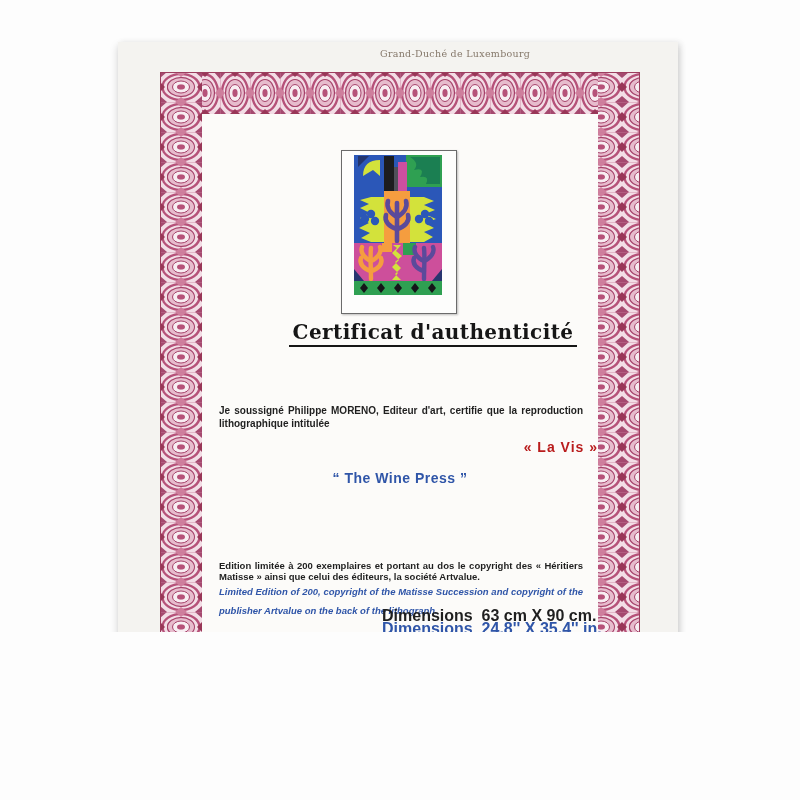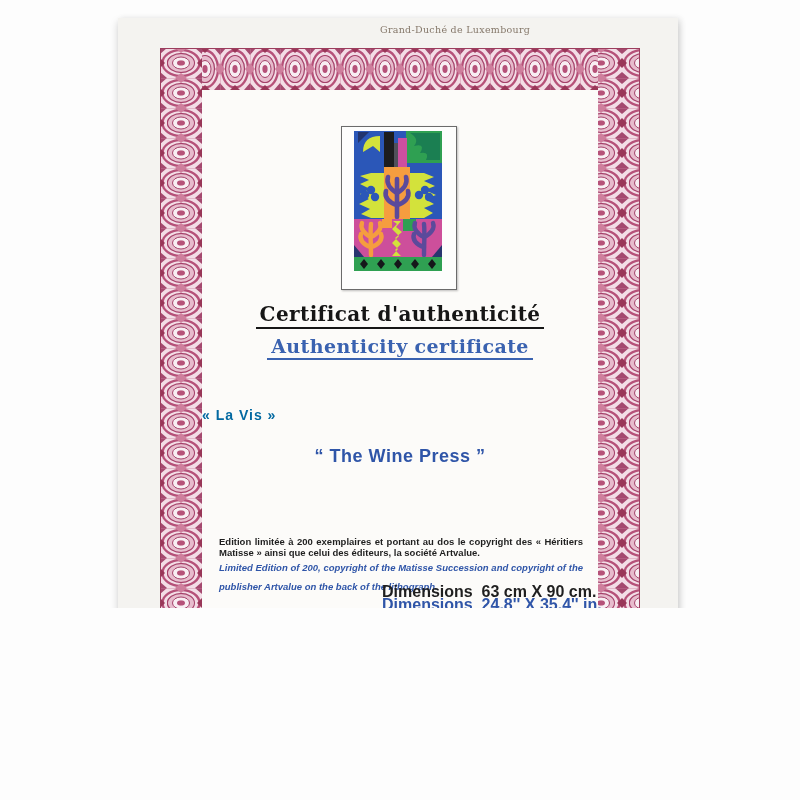--- a/index.html
+++ b/index.html
@@ -1,43 +1,43 @@
 <!DOCTYPE html>
 <html><head>
 <meta charset="utf-8">
 <style>
   html,body{margin:0;padding:0;background:#fdfdfd;}
   .stage{position:relative;width:800px;height:608px;background:#fdfdfd;overflow:hidden;
-         font-family:"Liberation Sans",sans-serif;}
+         font-family:"Liberation Sans",sans-serif;margin-top:24px;}
   .paper{position:absolute;left:118px;top:18px;width:560px;height:759px;background:#f4f3f0;
          box-shadow:0 4px 8px rgba(0,0,0,.18),3px 0 6px rgba(0,0,0,.07);}
   .country{position:absolute;left:262px;top:6px;font-family:"DejaVu Serif",serif;
            font-size:9.5px;color:#85786a;letter-spacing:.3px;white-space:nowrap;}
   .border-svg{position:absolute;left:42px;top:30px;}
   .inner{position:absolute;left:84px;top:72px;width:396px;height:628px;background:#fcfbf9;}
   .art-frame{position:absolute;left:139px;top:36px;width:114px;height:162px;background:#fdfdfc;
              border:1px solid #6b6b6b;box-shadow:1px 1px 2px rgba(0,0,0,.25);}
   .art-canvas{position:absolute;left:12px;top:4px;}
   .ctitle{position:absolute;width:100%;text-align:center;}
   .ctitle span{display:inline-block;font-family:"DejaVu Serif",serif;font-weight:bold;
                letter-spacing:.4px;padding:0 4px 1px 4px;}
-  .title-fr{top:212px;}
+  .title-fr{top:206px;padding-left:33px;}
   .title-fr span{font-size:20px;color:#161616;border-bottom:2px solid #161616;}
   .title-en{top:245px;}
   .title-en span{font-size:19px;color:#3a62b0;border-bottom:2px solid #3a62b0;}
   .para{position:absolute;left:17px;width:364px;text-align:justify;font-weight:bold;}
   .fr{color:#1f1f1f;}
   .en{color:#2f55a8;font-style:italic;}
   .p-intro{top:290px;font-size:10px;line-height:13px;}
-  .la-vis{position:absolute;top:317px;width:100%;text-align:left;font-weight:bold;
-          font-size:14px;color:#0369a1;letter-spacing:1px;}
+  .la-vis{position:absolute;top:325px;width:100%;text-align:right;font-weight:bold;
+          font-size:14px;color:#b91c1c;letter-spacing:1px;}
   .intro-en{position:absolute;top:341px;left:17px;width:364px;font-size:9.5px;
             font-weight:bold;font-style:italic;color:#2f55a8;}
   .wine-press{position:absolute;top:356px;width:100%;text-align:center;font-weight:bold;
-              font-size:18px;color:#2f55a8;letter-spacing:.5px;}
+              font-size:14px;color:#2f55a8;letter-spacing:.5px;}
   .p1-fr{top:383px;font-size:9.5px;line-height:11px;}
   .p1-en{top:417px;font-size:9.5px;line-height:11px;}
   .p2-fr{top:446px;font-size:9.5px;line-height:11px;}
   .p2-en{top:468px;font-size:9.5px;line-height:19px;}
   .dims{position:absolute;left:180px;top:495px;font-weight:bold;font-size:16px;line-height:13px;
         white-space:nowrap;}
   .dims .d-fr{color:#1f1f1f;}
   .dims .d-en{color:#2f55a8;}
   .sig{position:absolute;left:108px;top:514px;}
 </style>
@@ -142,24 +142,22 @@
             <path d="M44,128 L48,133 L44,138 L40,133 Z"></path>
             <path d="M61,128 L65,133 L61,138 L57,133 Z"></path>
             <path d="M78,128 L82,133 L78,138 L74,133 Z"></path>
           </g>
         </svg>
       </div>
 
       <div class="ctitle title-fr">
         <span>Certificat d'authenticité</span>
       </div>
-      <div class="ctitle title-en">
-        <span>Authenticity certificate</span>
-      </div>
 
+      <div class="para fr p-intro">Je soussigné Philippe MORENO, Editeur d'art, certifie que la reproduction lithographique intitulée</div>
 
       <div class="la-vis">« La Vis »</div>
 
 
       <div class="wine-press">“ The Wine Press ”</div>
 
 
       <div class="para fr p2-fr">Edition limitée à 200 exemplaires et portant au dos le copyright des « Héritiers Matisse » ainsi que celui des éditeurs, la société Artvalue.</div>
       <div class="para en p2-en">Limited Edition of 200, copyright of the Matisse Succession and copyright of the publisher Artvalue on the back of the lithograph.</div>
 

